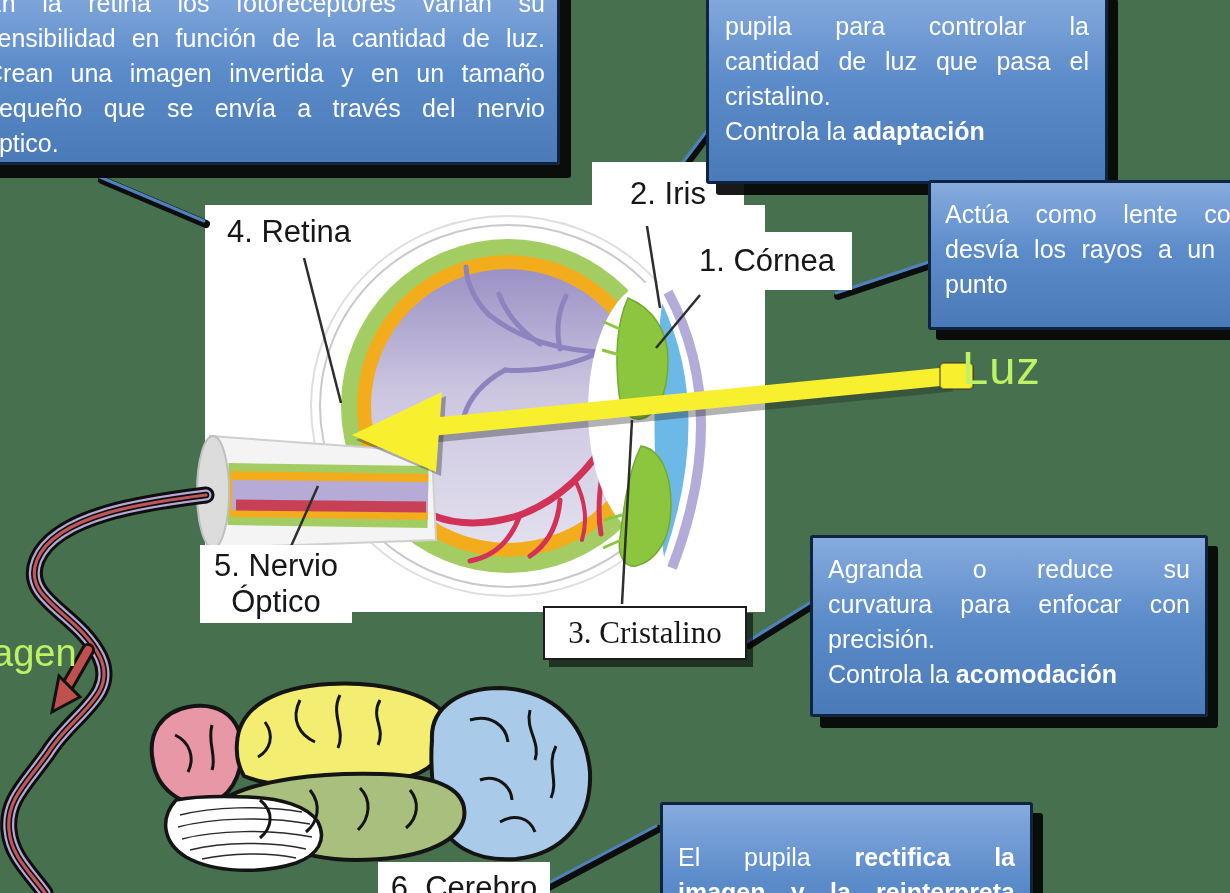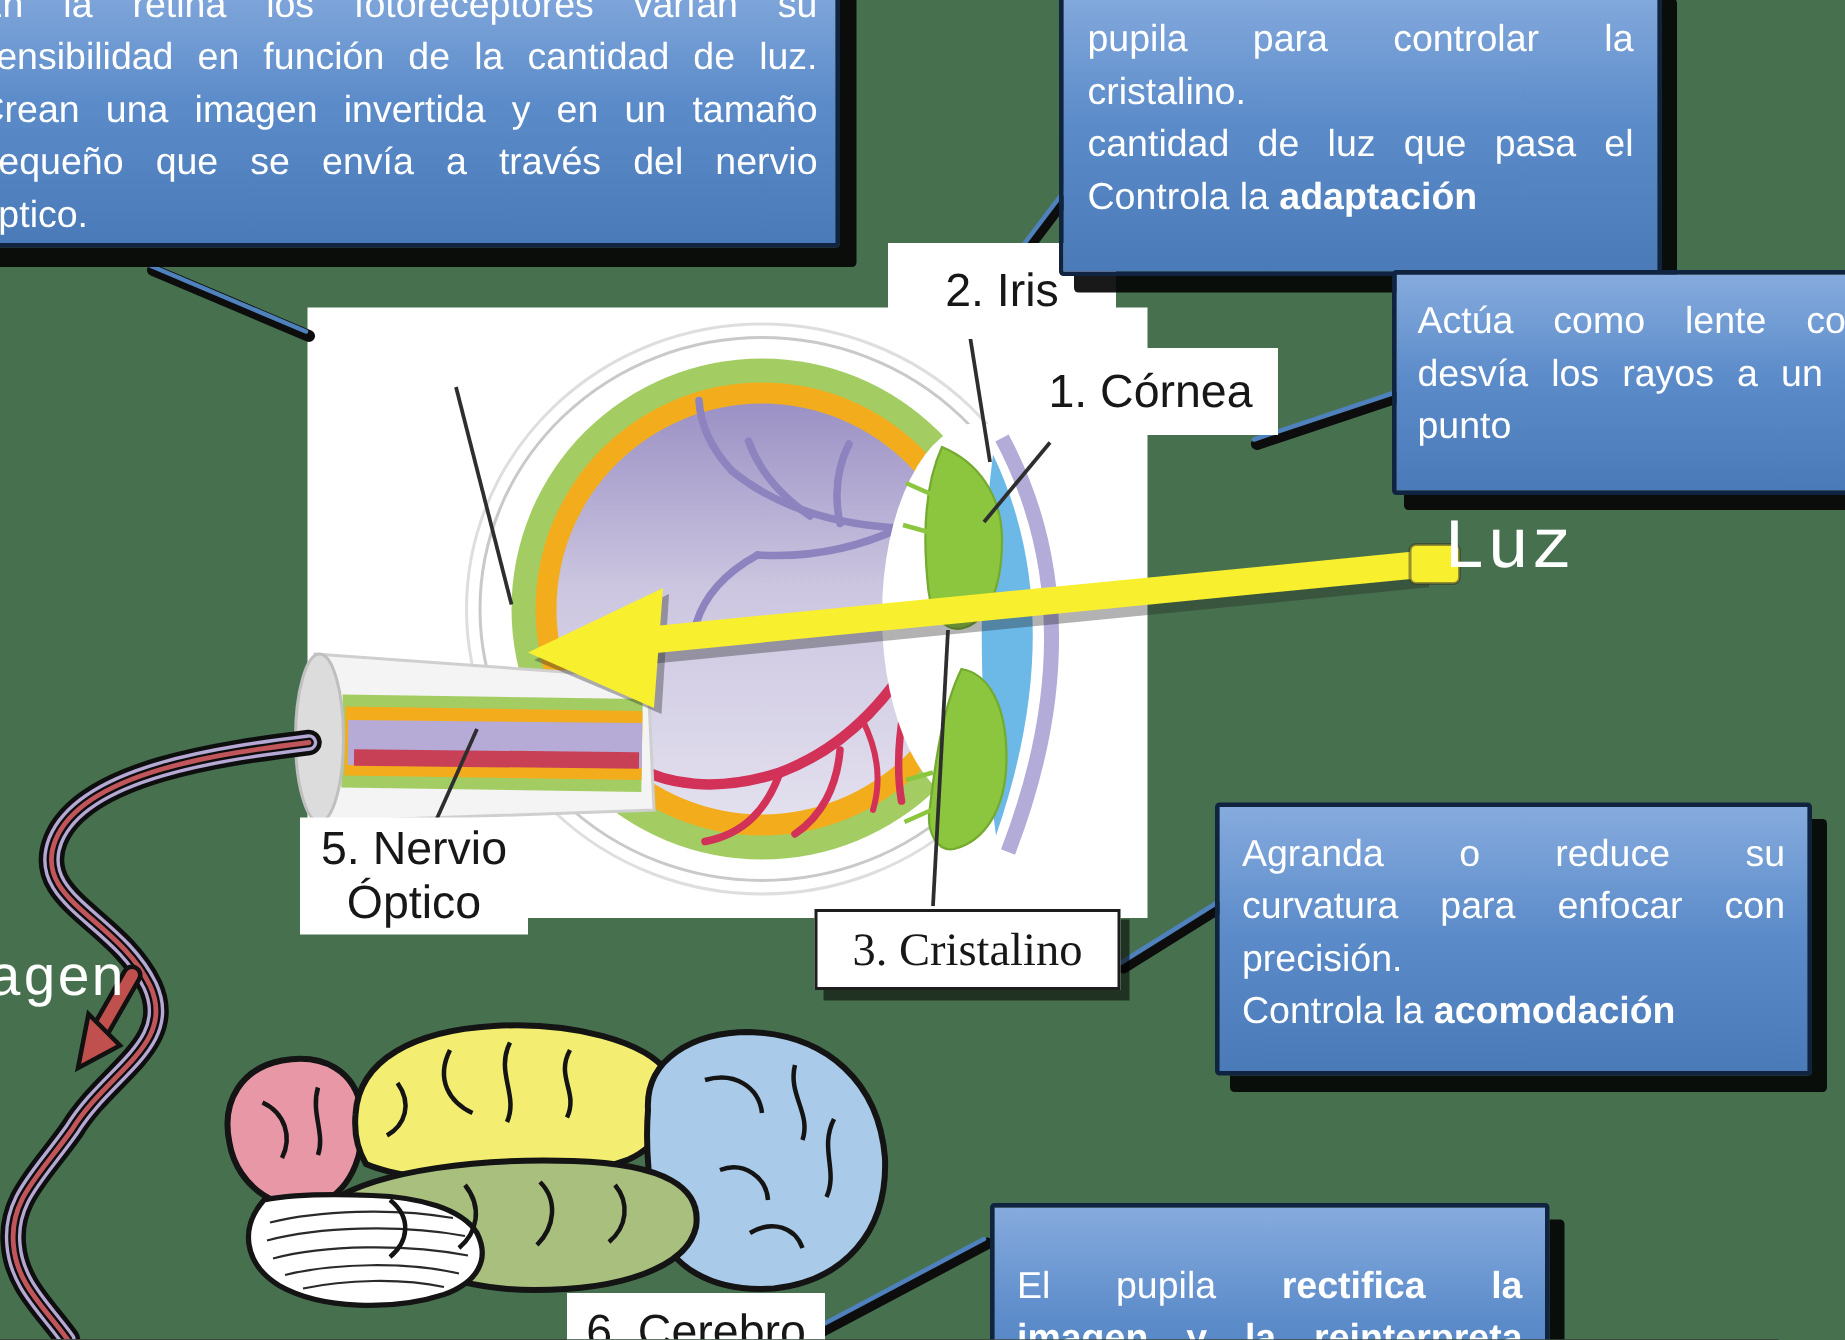--- a/index.html
+++ b/index.html
@@ -8,21 +8,21 @@
   svg{position:absolute;left:0;top:0;}
   .panel{position:absolute;background:#ffffff;}
   .bluebox{position:absolute;border:3px solid #102341;border-radius:3px;color:#fff;
            background:linear-gradient(180deg,#86abde 0%,#5b8bc9 48%,#4a7ab8 100%);
            box-shadow:10px 11px 0 rgba(5,5,5,0.92);}
   .bline{line-height:35px;font-size:25px;}
   .bline .b{font-weight:bold;text-align:right;}
   .spread{text-align:justify;text-align-last:justify;}
   .wlabel{position:absolute;background:#ffffff;color:#171717;font-size:31px;
           display:flex;align-items:center;justify-content:center;text-align:right;}
-  .freetext{position:absolute;color:#ffffff;font-family:Liberation Mono, monospace;}
+  .freetext{position:absolute;color:#bef264;}
 </style>
 </head>
 <body>
 
 <div id="stage">
 
   <div class="panel" style="left:205px;top:205px;width:560px;height:407px;"></div>
 
   <svg width="1230" height="893" viewBox="0 0 1230 893">
     <defs>
@@ -150,20 +150,23 @@
       <path d="M709,128 L659,194" stroke="#4f81bd" stroke-width="3"></path>
       <path d="M931,265 L838,296" stroke="#0d0d0d" stroke-width="8"></path>
       <path d="M929,262 L836,293" stroke="#4f81bd" stroke-width="3"></path>
       <path d="M813,605 L749,645" stroke="#0d0d0d" stroke-width="8"></path>
       <path d="M811,602 L747,642" stroke="#4f81bd" stroke-width="3"></path>
       <path d="M658,829 L543,890" stroke="#0d0d0d" stroke-width="8"></path>
       <path d="M656,826 L541,887" stroke="#4f81bd" stroke-width="3"></path>
     </g>
   </svg>
 
+  <div class="wlabel" style="left:218px;top:210px;width:142px;height:44px;">
+      <span>4. Retina</span>
+    </div>
 
   <div class="wlabel" style="left:592px;top:162px;width:152px;height:64px;">
       <span>2. Iris</span>
     </div>
 
   <div class="wlabel" style="left:682px;top:232px;width:170px;height:58px;">
       <span>1. Córnea</span>
     </div>
 
   <div class="wlabel" style="left:200px;top:545px;width:152px;height:78px;flex-direction:column;line-height:36px;">
@@ -189,22 +192,22 @@
         <div class="bline spread"><span>sensibilidad en función de la cantidad de luz.</span></div>
         <div class="bline spread"><span>Crean una imagen invertida  y en un tamaño</span></div>
         <div class="bline spread"><span>pequeño que se envía a través del nervio</span></div>
         <div class="bline"><span>óptico.</span></div>
       </div>
   </div>
 
   <div class="bluebox" style="left:706px;top:-12px;width:364px;height:166px;padding:18px 16px 6px 16px;">
     <div>
         <div class="bline spread"><span>pupila para controlar la</span></div>
+        <div class="bline spread"><span>cantidad de luz que pasa el</span></div>
         <div class="bline"><span>cristalino.</span></div>
-        <div class="bline spread"><span>cantidad de luz que pasa el</span></div>
         <div class="bline"><span>Controla la </span><span class="b">adaptación</span></div>
       </div>
   </div>
 
   <div class="bluebox" style="left:928px;top:180px;width:312px;height:124px;padding:14px 12px 6px 14px;box-shadow:8px 10px 0 rgba(5,5,5,0.93);">
     <div>
         <div class="bline spread"><span>Actúa como lente conv</span></div>
         <div class="bline spread"><span>desvía los rayos a un mi</span></div>
         <div class="bline"><span>punto</span></div>
       </div>

